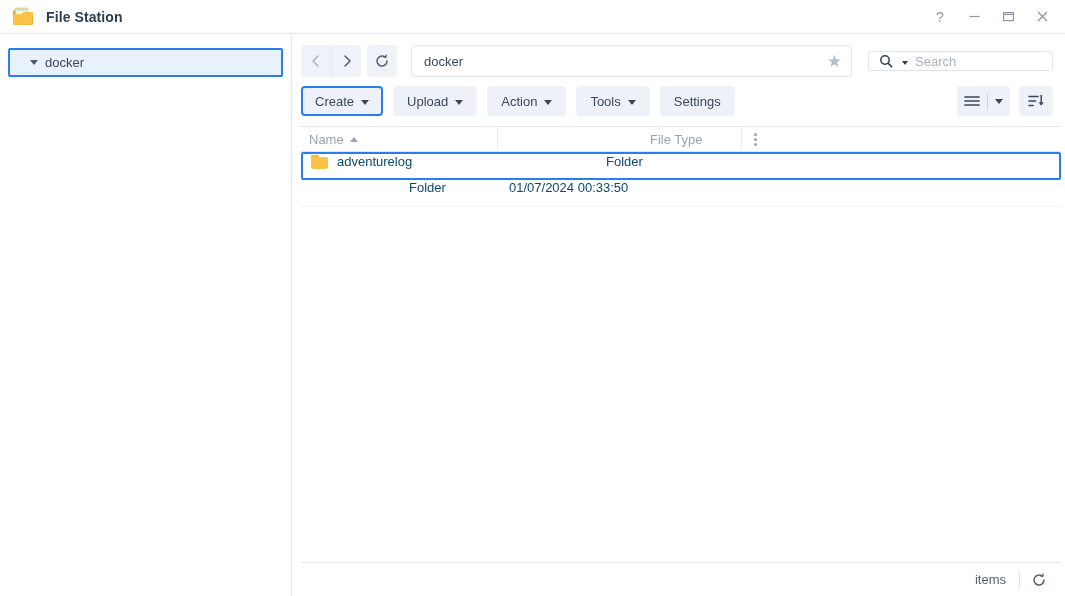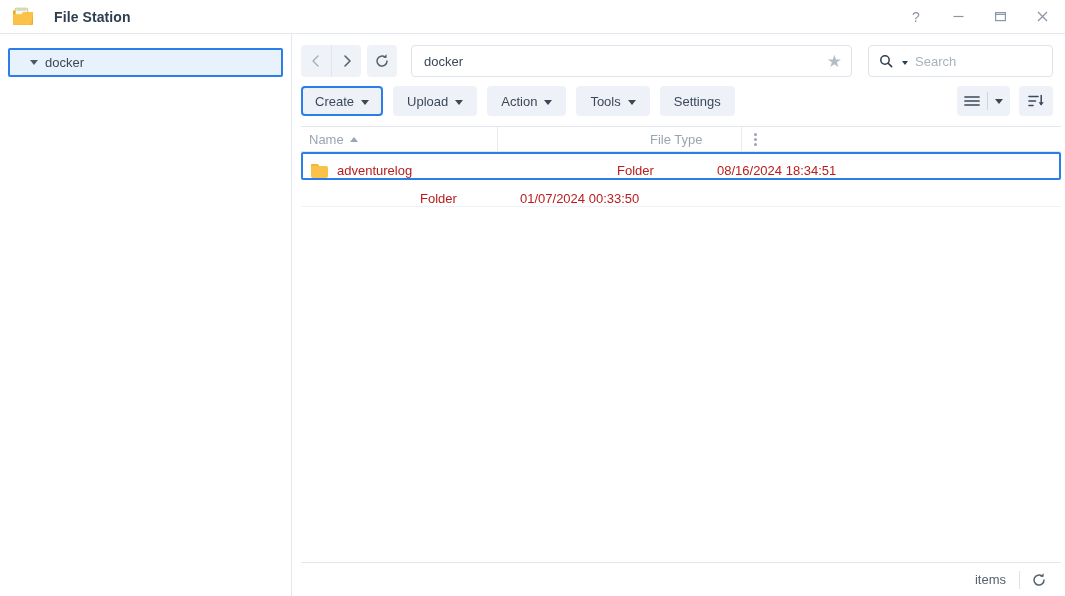--- a/index.html
+++ b/index.html
@@ -28,21 +28,20 @@
 
   
   .titlebar {
     height: 34px;
     min-height: 34px;
     display: flex;
     align-items: center;
     padding: 0 6px 0 12px;
     background: #ffffff;
     border-bottom: 1px solid #e4e8ed;
-    gap: 8px;
   }
   .titlebar-icon {
     width: 22px;
     height: 20px;
     position: relative;
     flex: 0 0 auto;
     margin-right: 12px;
   }
   .titlebar-title {
     font-size: 14px;
@@ -160,21 +159,21 @@
   .star {
     color: #b4bdc7;
     font-size: 17px;
     line-height: 1;
     cursor: default;
   }
 
   .searchbox {
     width: 185px;
     min-width: 185px;
-    height: 32px;
+    height: 20px;
     margin-left: 16px;
     border: 1px solid #dfe4ea;
     border-radius: 4px;
     background: #fff;
     display: flex;
     align-items: center;
     padding: 0 10px;
   }
   .searchbox .q-icon {
     display: flex;
@@ -302,42 +301,42 @@
 
   .list-body {
     flex: 1 1 auto;
     min-height: 0;
     overflow: hidden;
     position: relative;
   }
   .row {
     display: flex;
     height: 27px;
-    align-items: flex-end;
+    align-items: flex-start;
     border-bottom: 1px solid #eef1f5;
     font-size: 13px;
-    color: #b91c1c;
+    color: #0c4a6e;
     cursor: default;
   }
   .row.selected {
     border: 2px solid #2b7de9;
     border-radius: 2px;
     height: 28px;
     background: #ffffff;
   }
   .cell {
     display: flex;
     align-items: center;
     padding-left: 8px;
     overflow: hidden;
     white-space: nowrap;
   }
   .cell-name { width: 197px; min-width: 197px; }
   .cell-size { width: 100px; min-width: 100px; }
-  .cell-type { width: 100px; min-width: 100px; margin-left: 11px; }
+  .cell-type { width: 100px; min-width: 100px; }
   .cell-date { flex: 1 1 auto; }
   .row.selected .cell-name { width: 195px; min-width: 195px; }
 
   .folder-ico {
     width: 17px; height: 14px;
     position: relative;
     flex: 0 0 auto;
     margin-right: 9px;
   }
   .folder-ico::before {
@@ -525,21 +524,20 @@
 
         <div class="list-body">
 
           <div class="row selected">
             <div class="cell cell-name">
               <span class="folder-ico"></span>
               <span>adventurelog</span>
             </div>
             <div class="cell cell-size"></div>
             <div class="cell cell-type">Folder</div>
-            <div class="cell cell-date">08/16/2024 18:34:51</div>
           </div>
 
           <div class="row">
             <div class="cell cell-size"></div>
             <div class="cell cell-type">Folder</div>
             <div class="cell cell-date">01/07/2024 00:33:50</div>
           </div>
 
         </div>
       </div>

